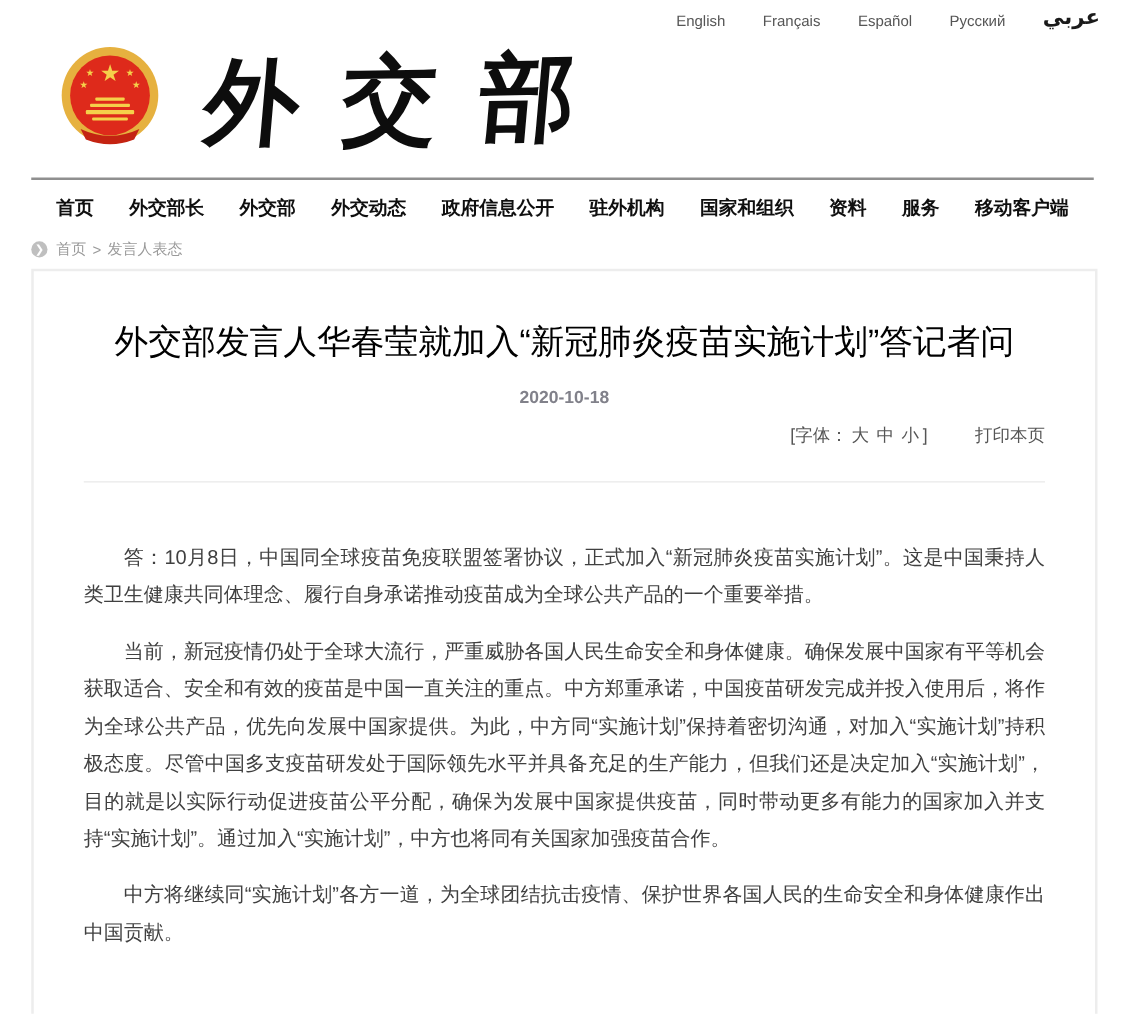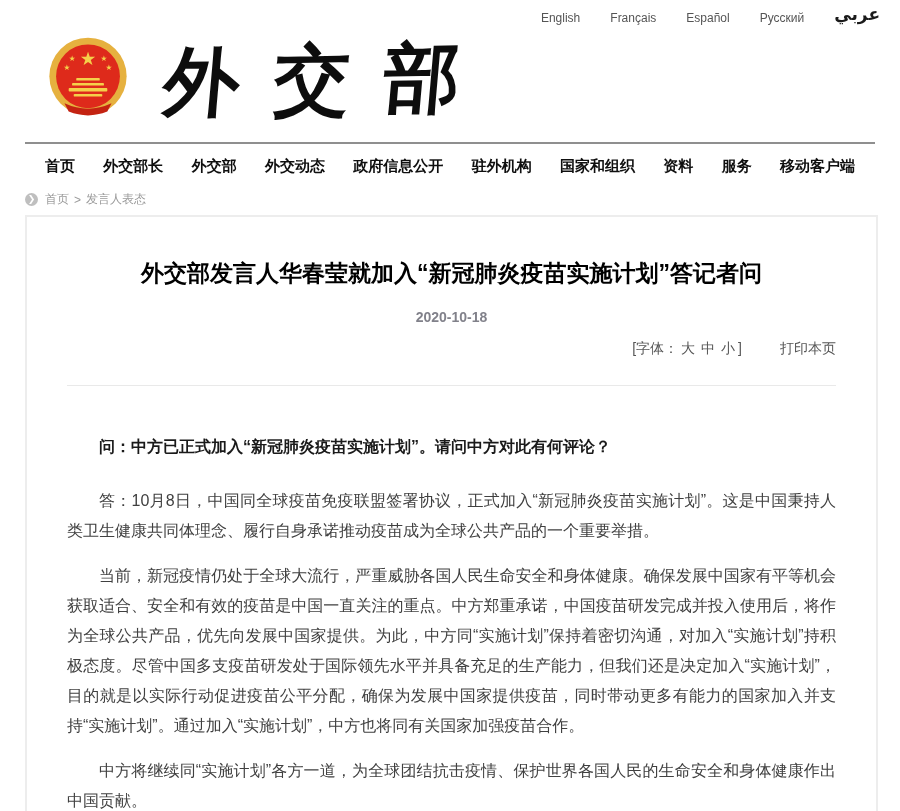--- a/index.html
+++ b/index.html
@@ -66,21 +66,21 @@
   
   .article-card {
     margin-left: 25px;
     width: 853px;
     min-height: 590px;
     background: #fff;
     border: 2px solid #ededed;
     padding: 36px 40px 40px 40px;
   }
   .article-title {
-    font-size: 23px; font-weight: 700; color: #000;
+    font-size: 27px; font-weight: 400; color: #000;
     text-align: center; line-height: 41px;
     padding: 0 10px;
   }
   .article-date {
     margin-top: 15px; text-align: center;
     font-size: 14px; font-weight: bold; color: #81818a;
   }
   .article-controls {
     margin-top: 15px; text-align: right;
     font-size: 14px; color: #555;
@@ -156,18 +156,17 @@
 
   <div class="article-date">2020-10-18</div>
 
   <div class="article-controls">
     <span>[字体：</span><span class="fs">大</span><span class="fs">中</span><span class="fs">小</span><span>]</span><span class="print-link">打印本页</span>
   </div>
 
   <hr class="article-sep">
 
   <div class="article-body">
-    <p class="question">问：中方已正式加入“新冠肺炎疫苗实施计划”。请问中方对此有何评论？</p>
     <p>答：10月8日，中国同全球疫苗免疫联盟签署协议，正式加入“新冠肺炎疫苗实施计划”。这是中国秉持人类卫生健康共同体理念、履行自身承诺推动疫苗成为全球公共产品的一个重要举措。</p>
     <p>当前，新冠疫情仍处于全球大流行，严重威胁各国人民生命安全和身体健康。确保发展中国家有平等机会获取适合、安全和有效的疫苗是中国一直关注的重点。中方郑重承诺，中国疫苗研发完成并投入使用后，将作为全球公共产品，优先向发展中国家提供。为此，中方同“实施计划”保持着密切沟通，对加入“实施计划”持积极态度。尽管中国多支疫苗研发处于国际领先水平并具备充足的生产能力，但我们还是决定加入“实施计划”，目的就是以实际行动促进疫苗公平分配，确保为发展中国家提供疫苗，同时带动更多有能力的国家加入并支持“实施计划”。通过加入“实施计划”，中方也将同有关国家加强疫苗合作。</p>
     <p>中方将继续同“实施计划”各方一道，为全球团结抗击疫情、保护世界各国人民的生命安全和身体健康作出中国贡献。</p>
   </div>
 </main>
 
 </body></html>

